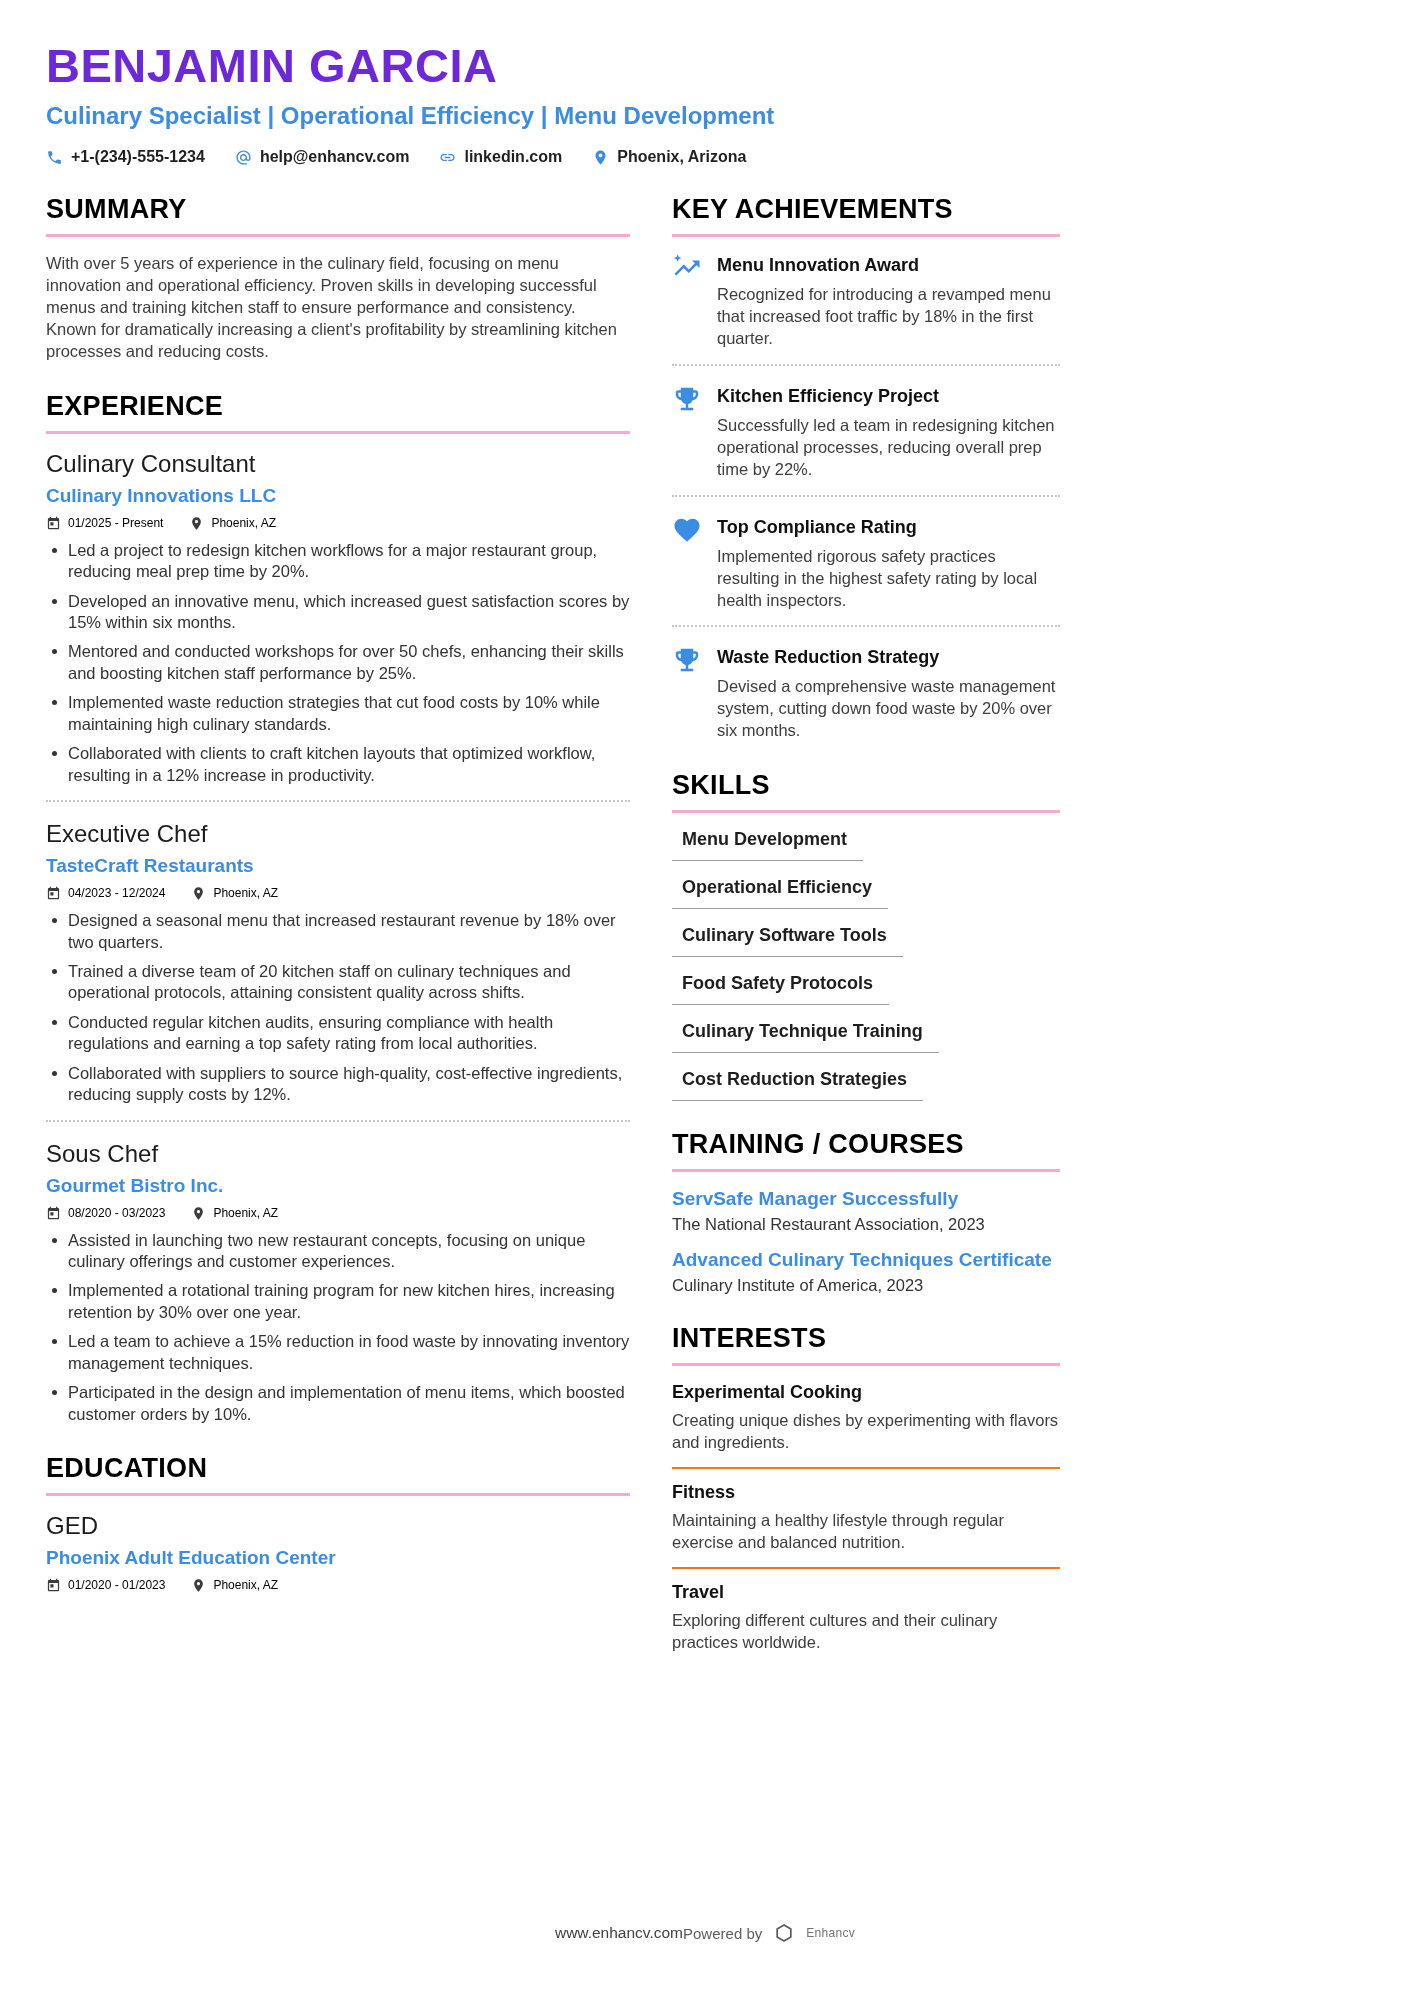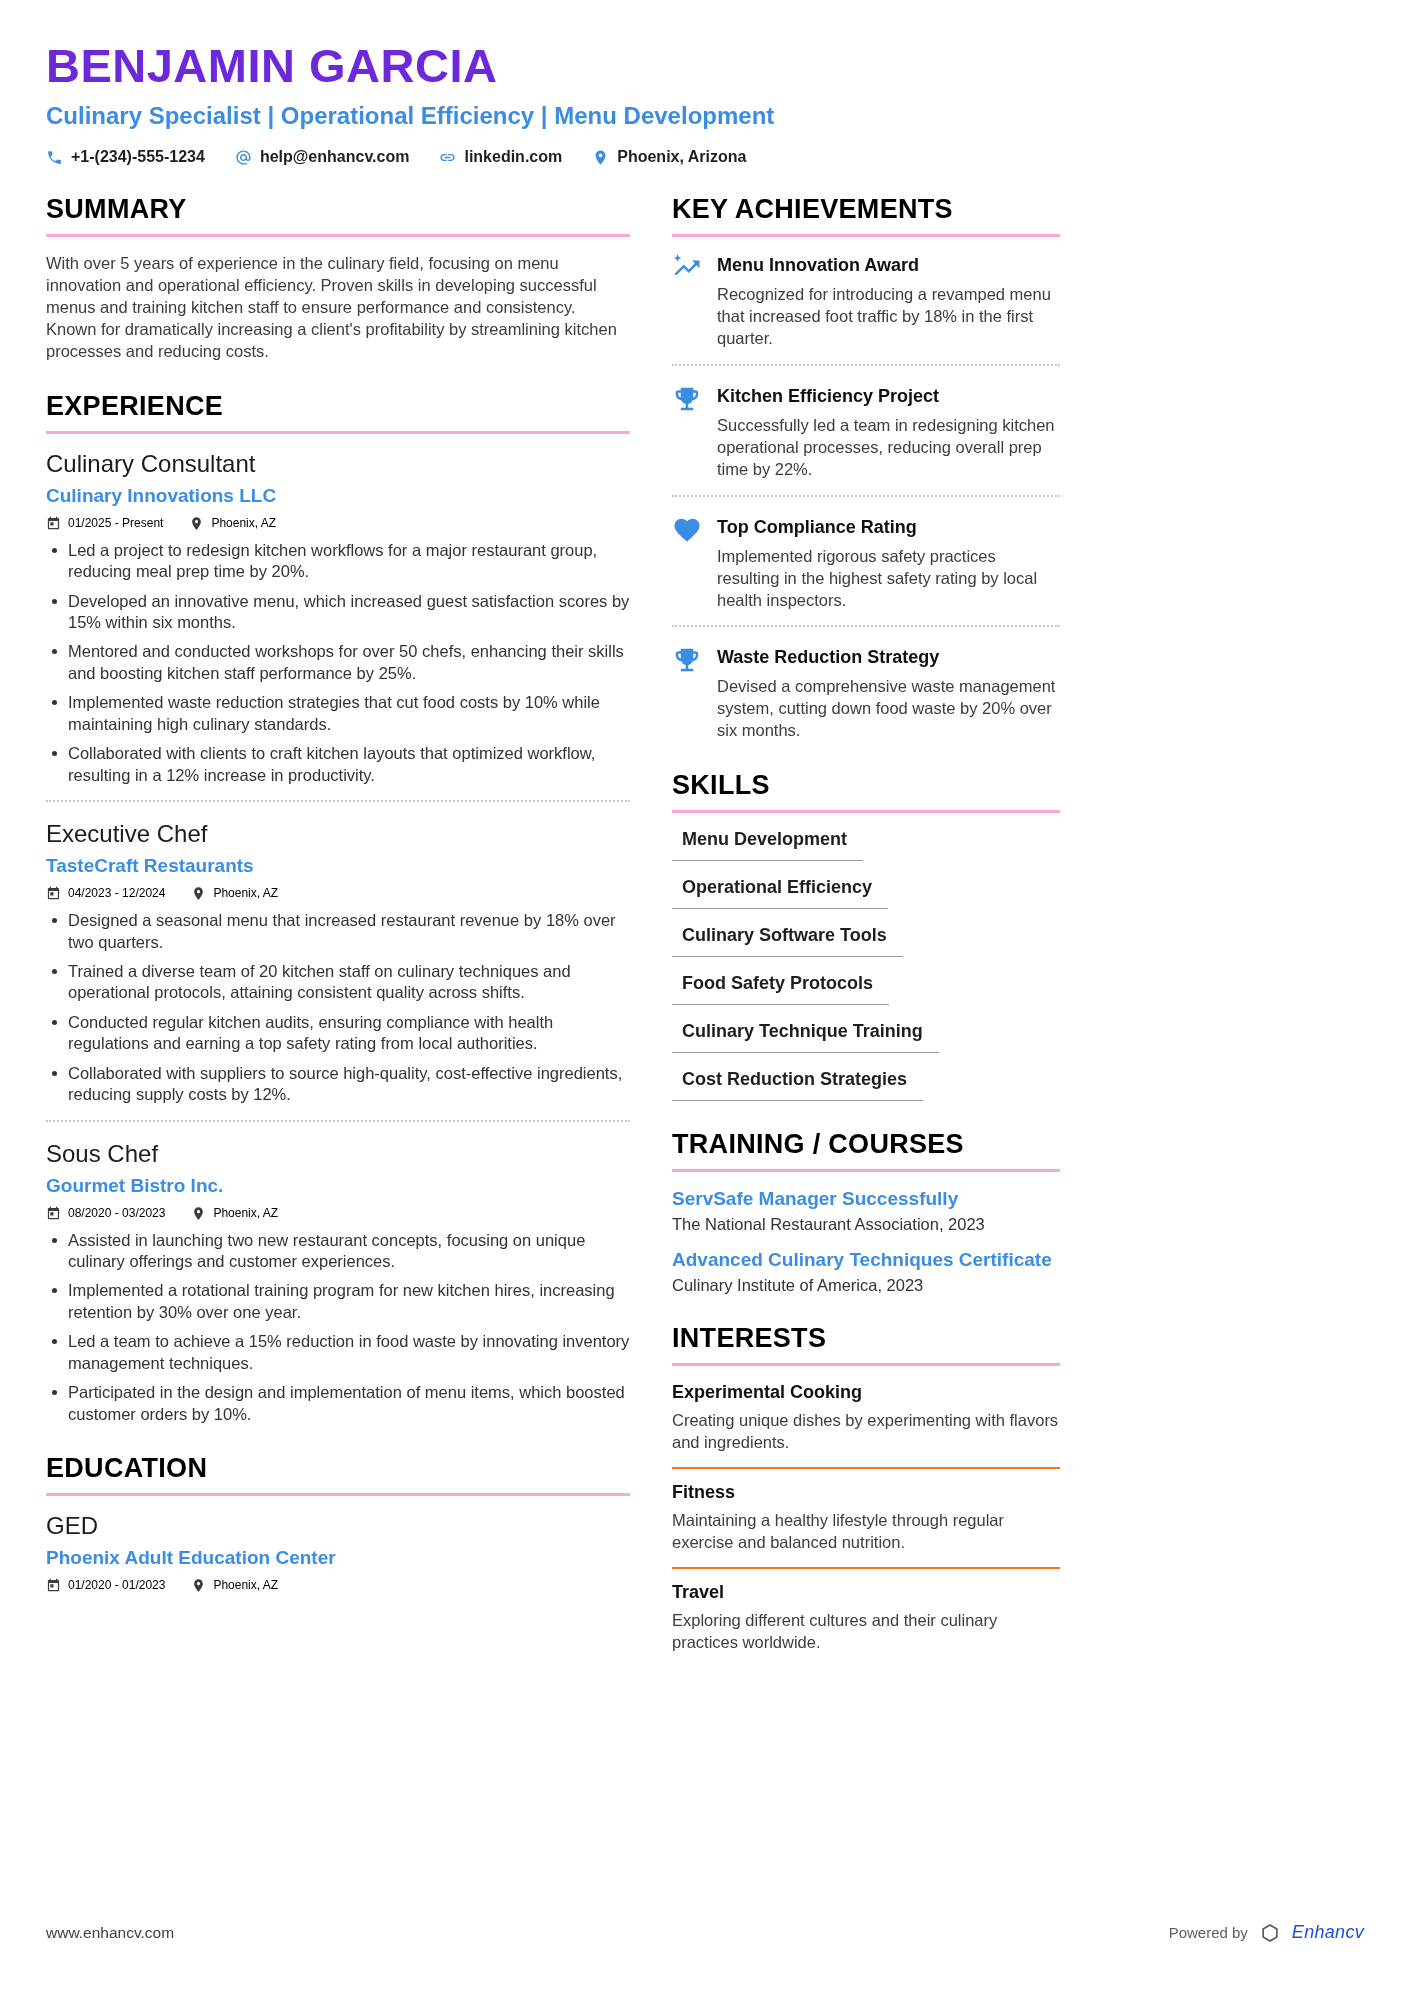--- a/index.html
+++ b/index.html
@@ -52,26 +52,26 @@
   .course-org { font-size:16.5px; color:#333; margin-bottom:15px; }
 
   
   .interest { padding-bottom:13px; margin-bottom:13px; border-bottom:2px solid #f97316; }
   .interest:last-child { border-bottom:none; }
   .interest-title { font-size:18px; font-weight:700; color:#101010; margin-bottom:7px; }
   .interest-text { font-size:16.5px; line-height:1.33; color:#3d3d3d; }
 
   
   .footer { position:absolute; left:46px; right:46px; bottom:52px;
-    display:flex; justify-content:space-between; align-items:center;margin-top:28px; }
+    display:flex; justify-content:center; align-items:center;margin-top:28px; }
   .footer-site { font-size:15.5px; color:#3f3f3f; }
   .powered { display:flex; align-items:center; gap:9px; }
   .powered-label { font-size:15px; color:#5d5d5d; }
   .powered svg { width:26px; height:20px; stroke:#5a5a5a; fill:none; stroke-width:2; }
-  .brand { font-size:18px; color:#1d4ed8; font-weight:500; letter-spacing:.3px;font-style:italic; }
+  .brand { font-size:12px; color:#737373; font-weight:500; letter-spacing:.3px; }
 </style>
 </head>
 <body>
 
 <div class="page">
 
   <header>
     <h1 class="name">BENJAMIN GARCIA</h1>
     <div class="headline">Culinary Specialist | Operational Efficiency | Menu Development</div>
     <div class="contact-row">

